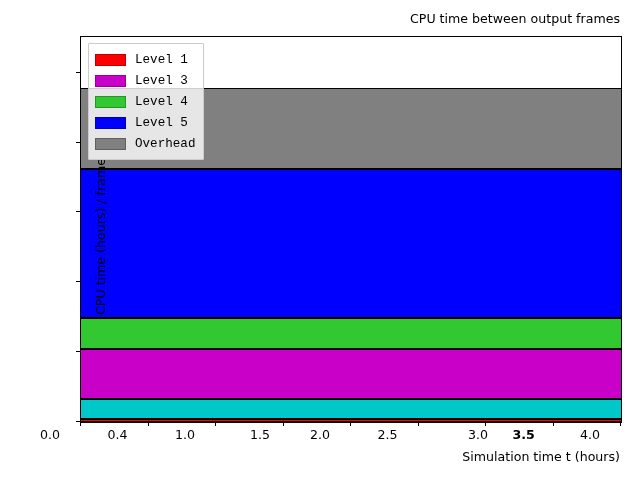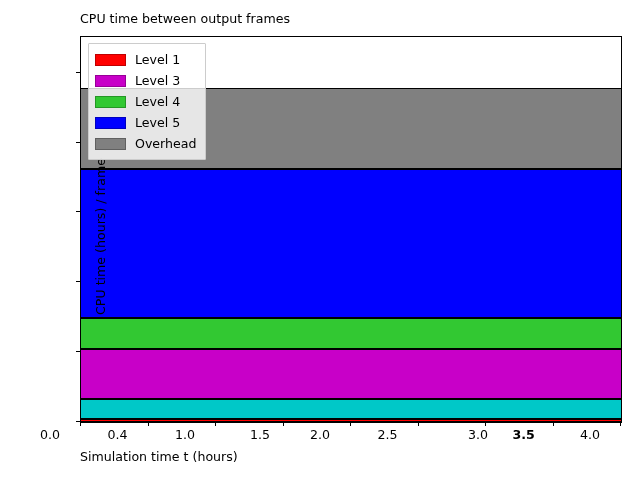--- a/index.html
+++ b/index.html
@@ -18,21 +18,21 @@
     position: relative;
     width: 640px;
     height: 480px;
     background: #ffffff;
   }
   #chart-title {
     position: absolute;
     left: 80px;
     top: 11px;
     width: 540px;
-    text-align: left;
+    text-align: right;
     font-size: 12.6px;
     color: #000000;
     white-space: nowrap;
   }
   
   #plot-area {
     position: absolute;
     left: 80px;
     top: 36px;
     width: 540px;
@@ -78,21 +78,21 @@
     top: 422px;
     width: 0;
     height: 4px;
     border-left: 1.1px solid #000000;
   }
   #xlabel {
     position: absolute;
     left: 80px;
     top: 449px;
     width: 540px;
-    text-align: left;
+    text-align: right;
     font-size: 12.6px;
     white-space: nowrap;
   }
   #ylabel {
     position: absolute;
     left: -92px;
     top: 228.5px;
     width: 385px;
     text-align: center;
     font-size: 12.6px;
@@ -102,20 +102,21 @@
   }
   
   #legend {
     position: absolute;
     left: 88px;
     top: 43px;
     background: rgba(255, 255, 255, 0.8);
     border: 0.9px solid #cccccc;
     border-radius: 1px;
     padding: 5px 8px 5px 6px;
+    font-family: Liberation Mono, monospace;
   }
   .legend-row {
     display: flex;
     align-items: center;
     height: 21px;
   }
   .legend-swatch {
     width: 31px;
     height: 12px;
     margin-right: 9px;

